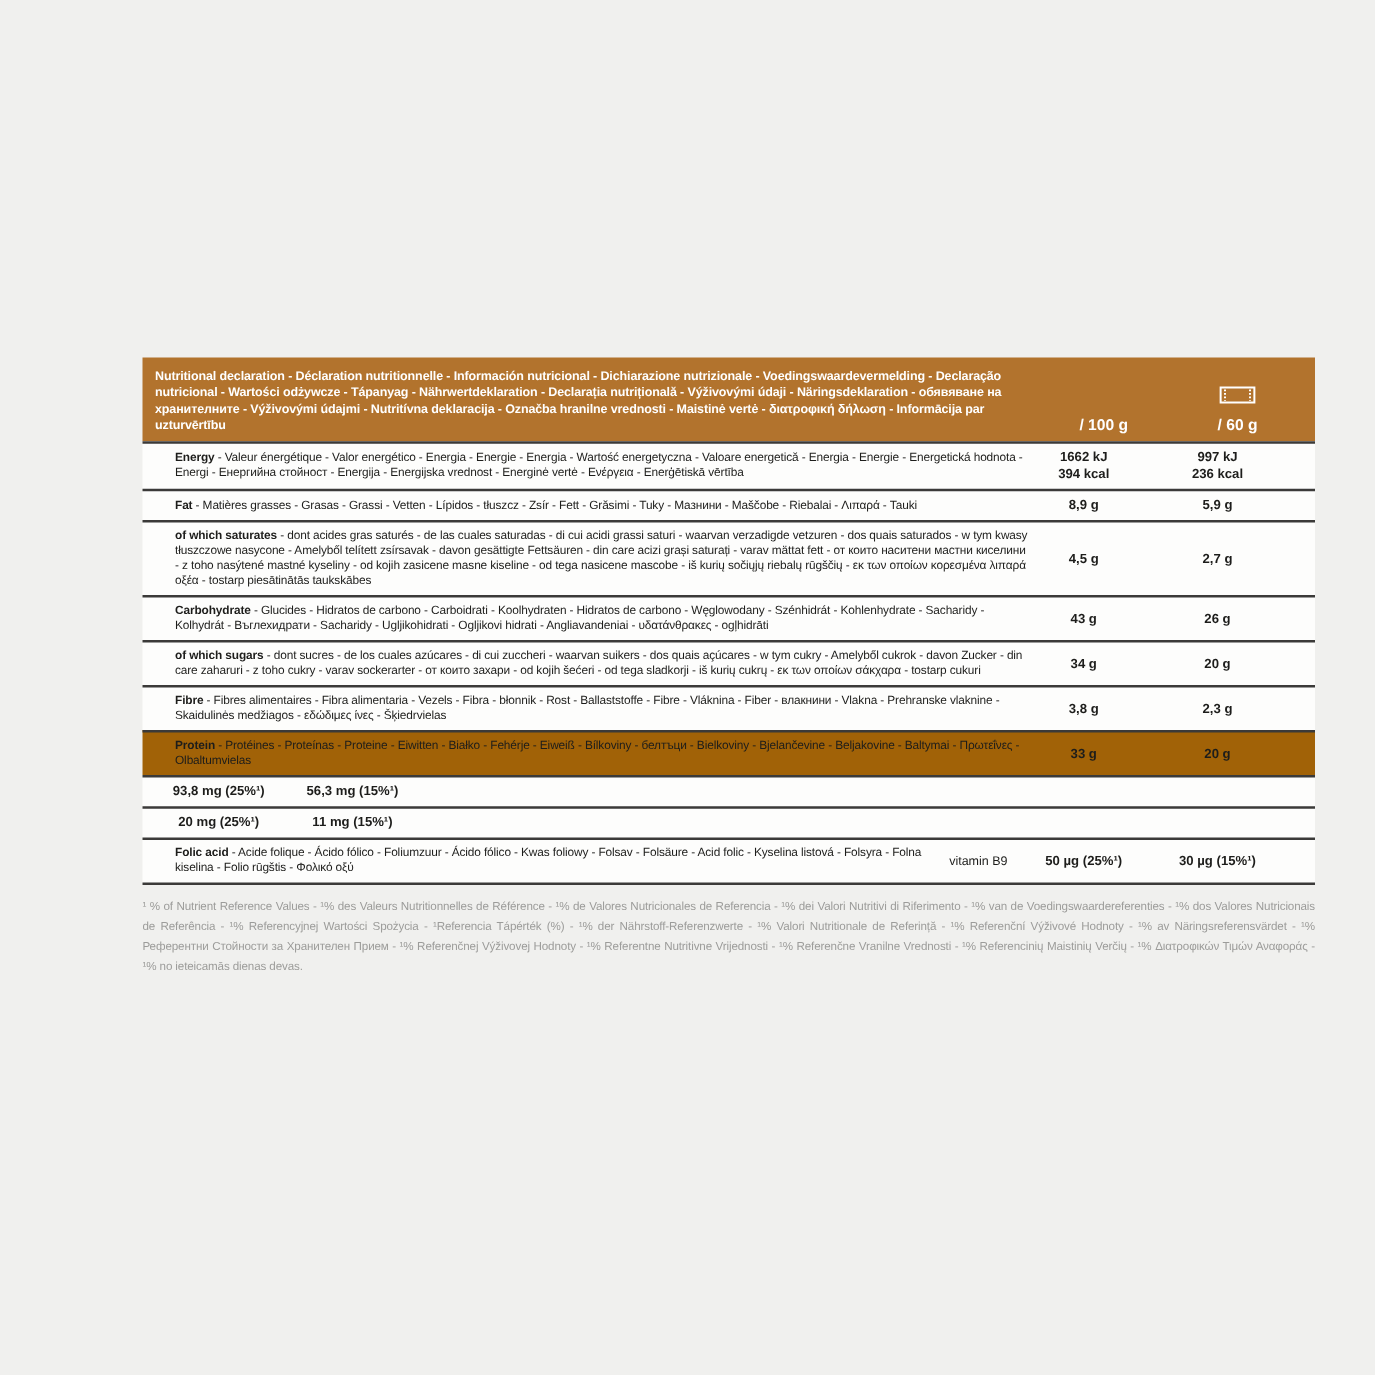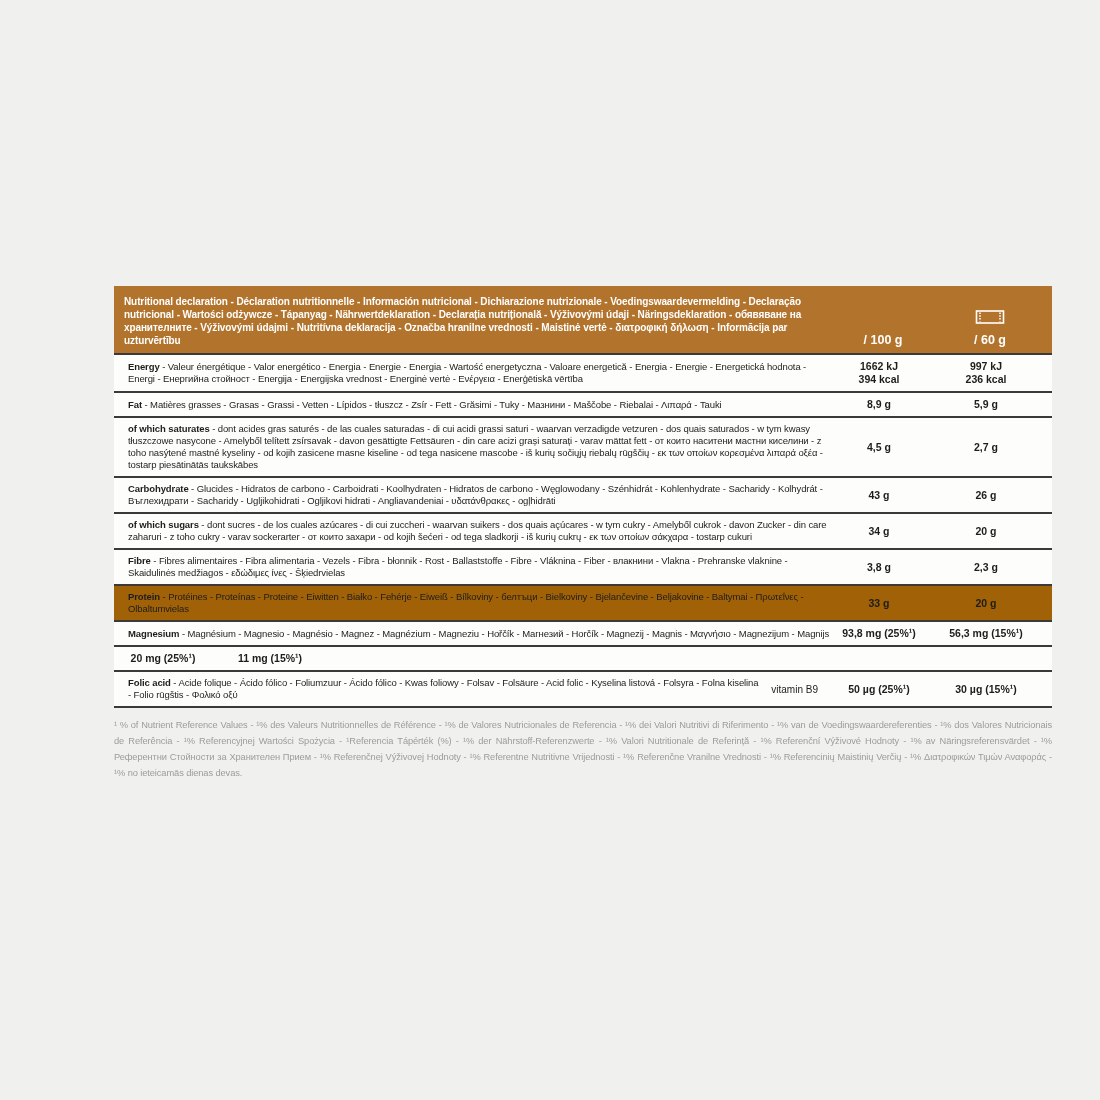--- a/index.html
+++ b/index.html
@@ -26,21 +26,21 @@
   .hdr-col .col-label{font-size:12.5px;font-weight:bold;line-height:15px;}
   .col100{width:90px;}
   .col60{width:124px;}
   .bar-ico{margin-bottom:3px;}
 
   
   .rows{border-bottom:2px solid #3b3a39;background:#fdfdfc;}
   .row{
     display:flex;align-items:center;
     border-top:2px solid #3b3a39;
-    padding:5px 4px;
+    padding:5px 16px;
     box-sizing:border-box;
   }
   .row.highlight{background:#a16207;}
   .lbl{
     flex:1;padding-left:10px;
     font-size:9.5px;line-height:12px;color:#1d1d1b;letter-spacing:-0.1px;
   }
   .lbl b{font-weight:bold;}
   .note{
     align-self:center;flex-shrink:0;
@@ -132,21 +132,20 @@
 
     <div class="row highlight">
       <div class="lbl"><b>Protein</b><span> - Protéines - Proteínas - Proteine - Eiwitten - Białko - Fehérje - Eiweiß - Bílkoviny - белтъци - Bielkoviny - Bjelančevine - Beljakovine - Baltymai - Πρωτεΐνες - Olbaltumvielas</span></div>
       <span class="note"></span>
       <div class="val v100">33 g</div>
       <div class="val v60">20 g</div>
     </div>
 
 
     <div class="row">
-      <div class="lbl"><b>Magnesium</b><span> - Magnésium - Magnesio - Magnésio - Magnez - Magnézium - Magneziu - Hořčík - Магнезий - Horčík - Magnezij - Magnis - Μαγνήσιο - Magnezijum - Magnijs</span></div>
       <span class="note"></span>
       <div class="val v100">93,8 mg (25%¹)</div>
       <div class="val v60">56,3 mg (15%¹)</div>
     </div>
 
     <div class="row">
       <span class="note"></span>
       <div class="val v100">20 mg (25%¹)</div>
       <div class="val v60">11 mg (15%¹)</div>
     </div>

